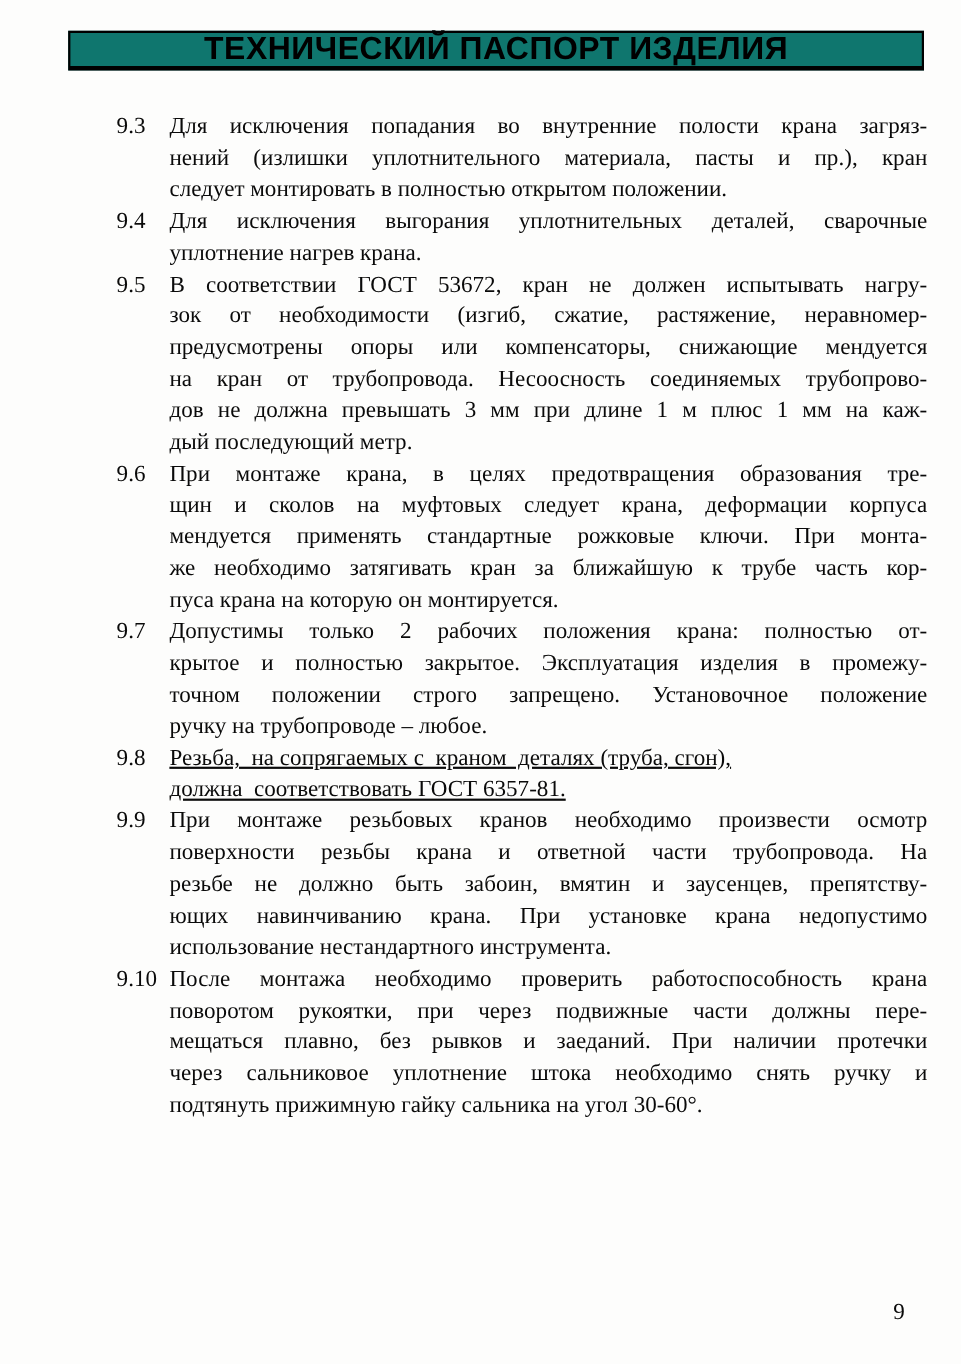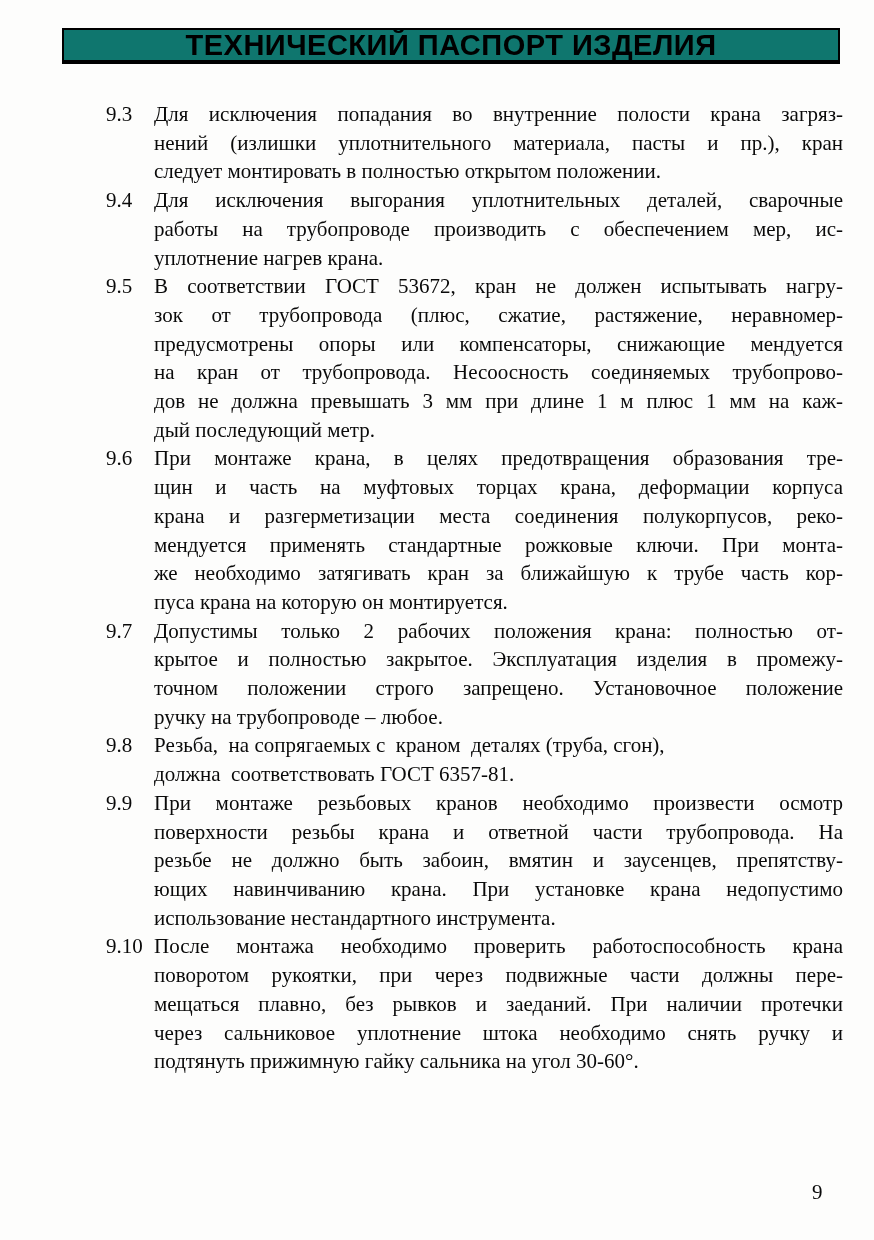--- a/index.html
+++ b/index.html
@@ -56,20 +56,21 @@
   .section .text .line {
     text-align: justify;
     text-align-last: justify;
   }
   .section .text .line.plain {
     text-align: left;
     text-align-last: left;
   }
   .section.pre .text .line {
     white-space: pre-wrap;
+    text-decoration: underline;
   }
   .page-number {
     position: absolute;
     left: 812px;
     top: 1180px;
     font-size: 21px;
     color: #0a0a0a;
   }
 </style>
 </head>
@@ -89,43 +90,41 @@
           <div class="line">Для исключения попадания во внутренние полости крана загряз-</div>
           <div class="line">нений (излишки уплотнительного материала, пасты и пр.), кран</div>
           <div class="line plain">следует монтировать в полностью открытом положении.</div>
         </div>
     </div>
 
     <div class="section">
       <span class="num">9.4</span>
       <div class="text">
           <div class="line">Для исключения выгорания уплотнительных деталей, сварочные</div>
-          <div class="line">работы на трубопроводе производить с обеспечением мер, ис-</div>
           <div class="line plain">уплотнение нагрев крана.</div>
         </div>
     </div>
 
     <div class="section">
       <span class="num">9.5</span>
       <div class="text">
           <div class="line">В соответствии ГОСТ 53672, кран не должен испытывать нагру-</div>
-          <div class="line">зок от трубопровода (плюс, сжатие, растяжение, неравномер-</div>
+          <div class="line">зок от необходимости (изгиб, сжатие, растяжение, неравномер-</div>
           <div class="line">предусмотрены опоры или компенсаторы, снижающие мендуется</div>
           <div class="line">на кран от трубопровода. Несоосность соединяемых трубопрово-</div>
           <div class="line">дов не должна превышать 3 мм при длине 1 м плюс 1 мм на каж-</div>
           <div class="line plain">дый последующий метр.</div>
         </div>
     </div>
 
     <div class="section">
       <span class="num">9.6</span>
       <div class="text">
           <div class="line">При монтаже крана, в целях предотвращения образования тре-</div>
-          <div class="line">щин и часть на муфтовых торцах крана, деформации корпуса</div>
-          <div class="line">крана и разгерметизации места соединения полукорпусов, реко-</div>
+          <div class="line">щин и сколов на муфтовых следует крана, деформации корпуса</div>
           <div class="line">мендуется применять стандартные рожковые ключи. При монта-</div>
           <div class="line">же необходимо затягивать кран за ближайшую к трубе часть кор-</div>
           <div class="line plain">пуса крана на которую он монтируется.</div>
         </div>
     </div>
 
     <div class="section">
       <span class="num">9.7</span>
       <div class="text">
           <div class="line">Допустимы только 2 рабочих положения крана: полностью от-</div>

